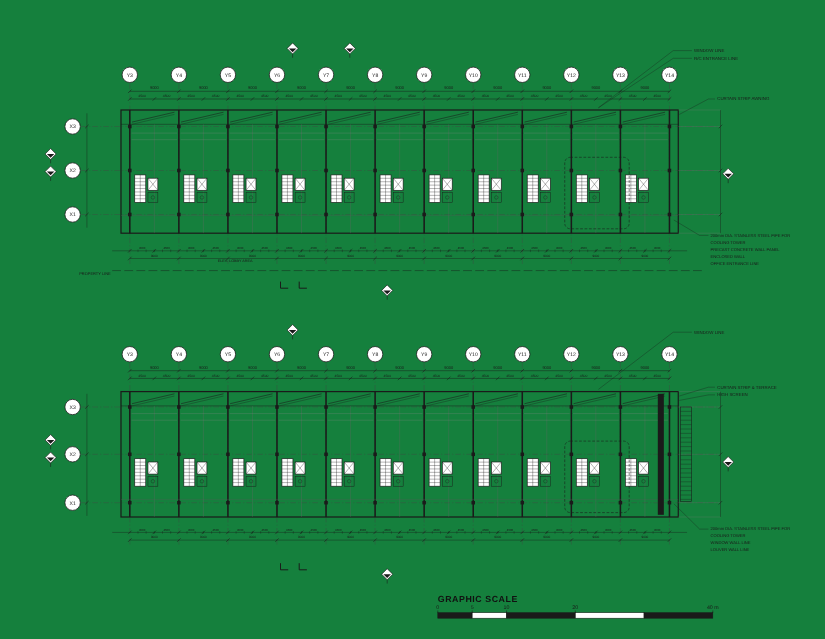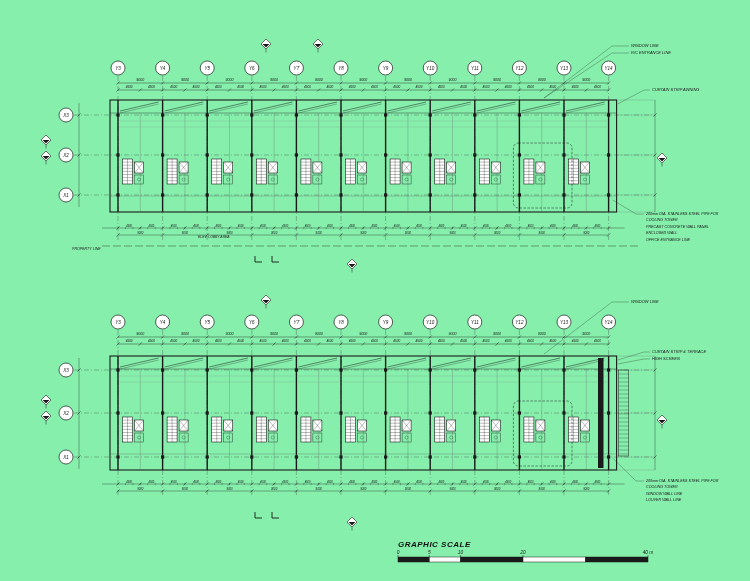--- a/index.html
+++ b/index.html
@@ -1,17 +1,17 @@
 <!DOCTYPE html>
 <html><head>
 <meta charset="utf-8">
 <style>
   html,body{margin:0;padding:0;background:#fff;}
-  .page{position:relative;width:750px;height:581px;background:#86efac;overflow:hidden;
-        font-family:"Liberation Sans",sans-serif;font-style:italic;}
+  .page{position:relative;width:750px;height:581px;background:#15803d;overflow:hidden;
+        font-family:"Liberation Sans",sans-serif;}
   .page svg{position:absolute;left:0;top:0;}
   .scale-title{position:absolute;left:398px;top:540px;font-size:8px;font-weight:bold;
                letter-spacing:.5px;color:#111;font-family:"Liberation Sans",sans-serif;}
 </style>
 </head>
 <body>
 
 <div class="page">
   <svg id="plan-svg" width="750" height="581" viewBox="0 0 750 581">
       <g>

